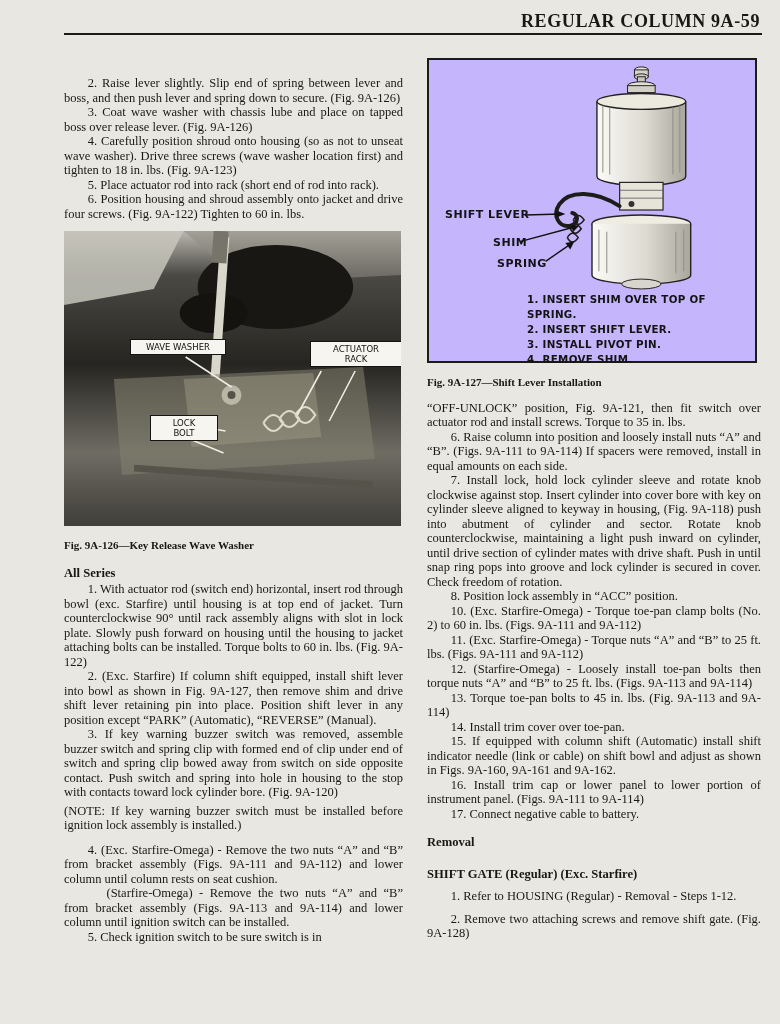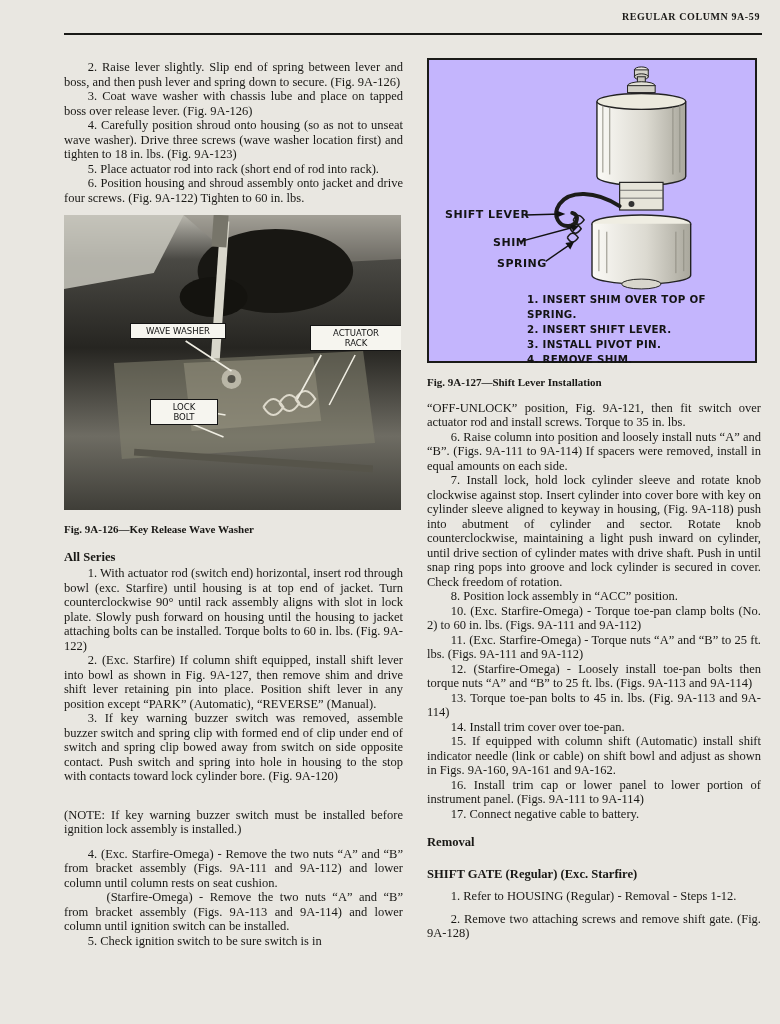--- a/index.html
+++ b/index.html
@@ -7,33 +7,33 @@
     width:780px;height:1024px;
     background:#e9e7e1;
     font-family:"Liberation Serif", serif;
     color:#191815;
     overflow:hidden;
     position:relative;
   }
   .page{position:absolute;inset:0;}
   .header-title{
     position:absolute;top:11px;right:20px;
-    font-weight:bold;font-size:10px;letter-spacing:.6px;
+    font-weight:bold;font-size:18px;letter-spacing:.6px;
   }
   .header-rule{
     position:absolute;top:33px;left:64px;right:18px;
     border-top:2px solid #1a1a17;
   }
   .col{position:absolute;font-size:12.5px;line-height:1.16;text-align:justify;}
-  .col-left{left:64px;top:60px;width:339px;}
+  .col-left{left:64px;top:76px;width:339px;}
   .col-right{left:427px;top:58px;width:334px;}
   p.para{margin:0;text-indent:1.9em;}
   p.noindent{text-indent:0;}
   p.indent2{text-indent:3.4em;}
-  p.note{text-indent:0;margin-top:24px;margin-bottom:10px;}
+  p.note{text-indent:0;margin-top:4px;margin-bottom:10px;}
   p.spaced{margin-top:8px;}
   .subhead{font-size:12.6px;font-weight:bold;margin:14px 0 2px 0;text-align:left;}
   .subhead.caps{margin-top:17px;}
   figure{margin:0;}
   .fig126{margin-top:10px;}
   .photo{
     position:relative;width:337px;height:295px;
     background:#23221e;overflow:hidden;
   }
   .photo svg{position:absolute;inset:0;}

